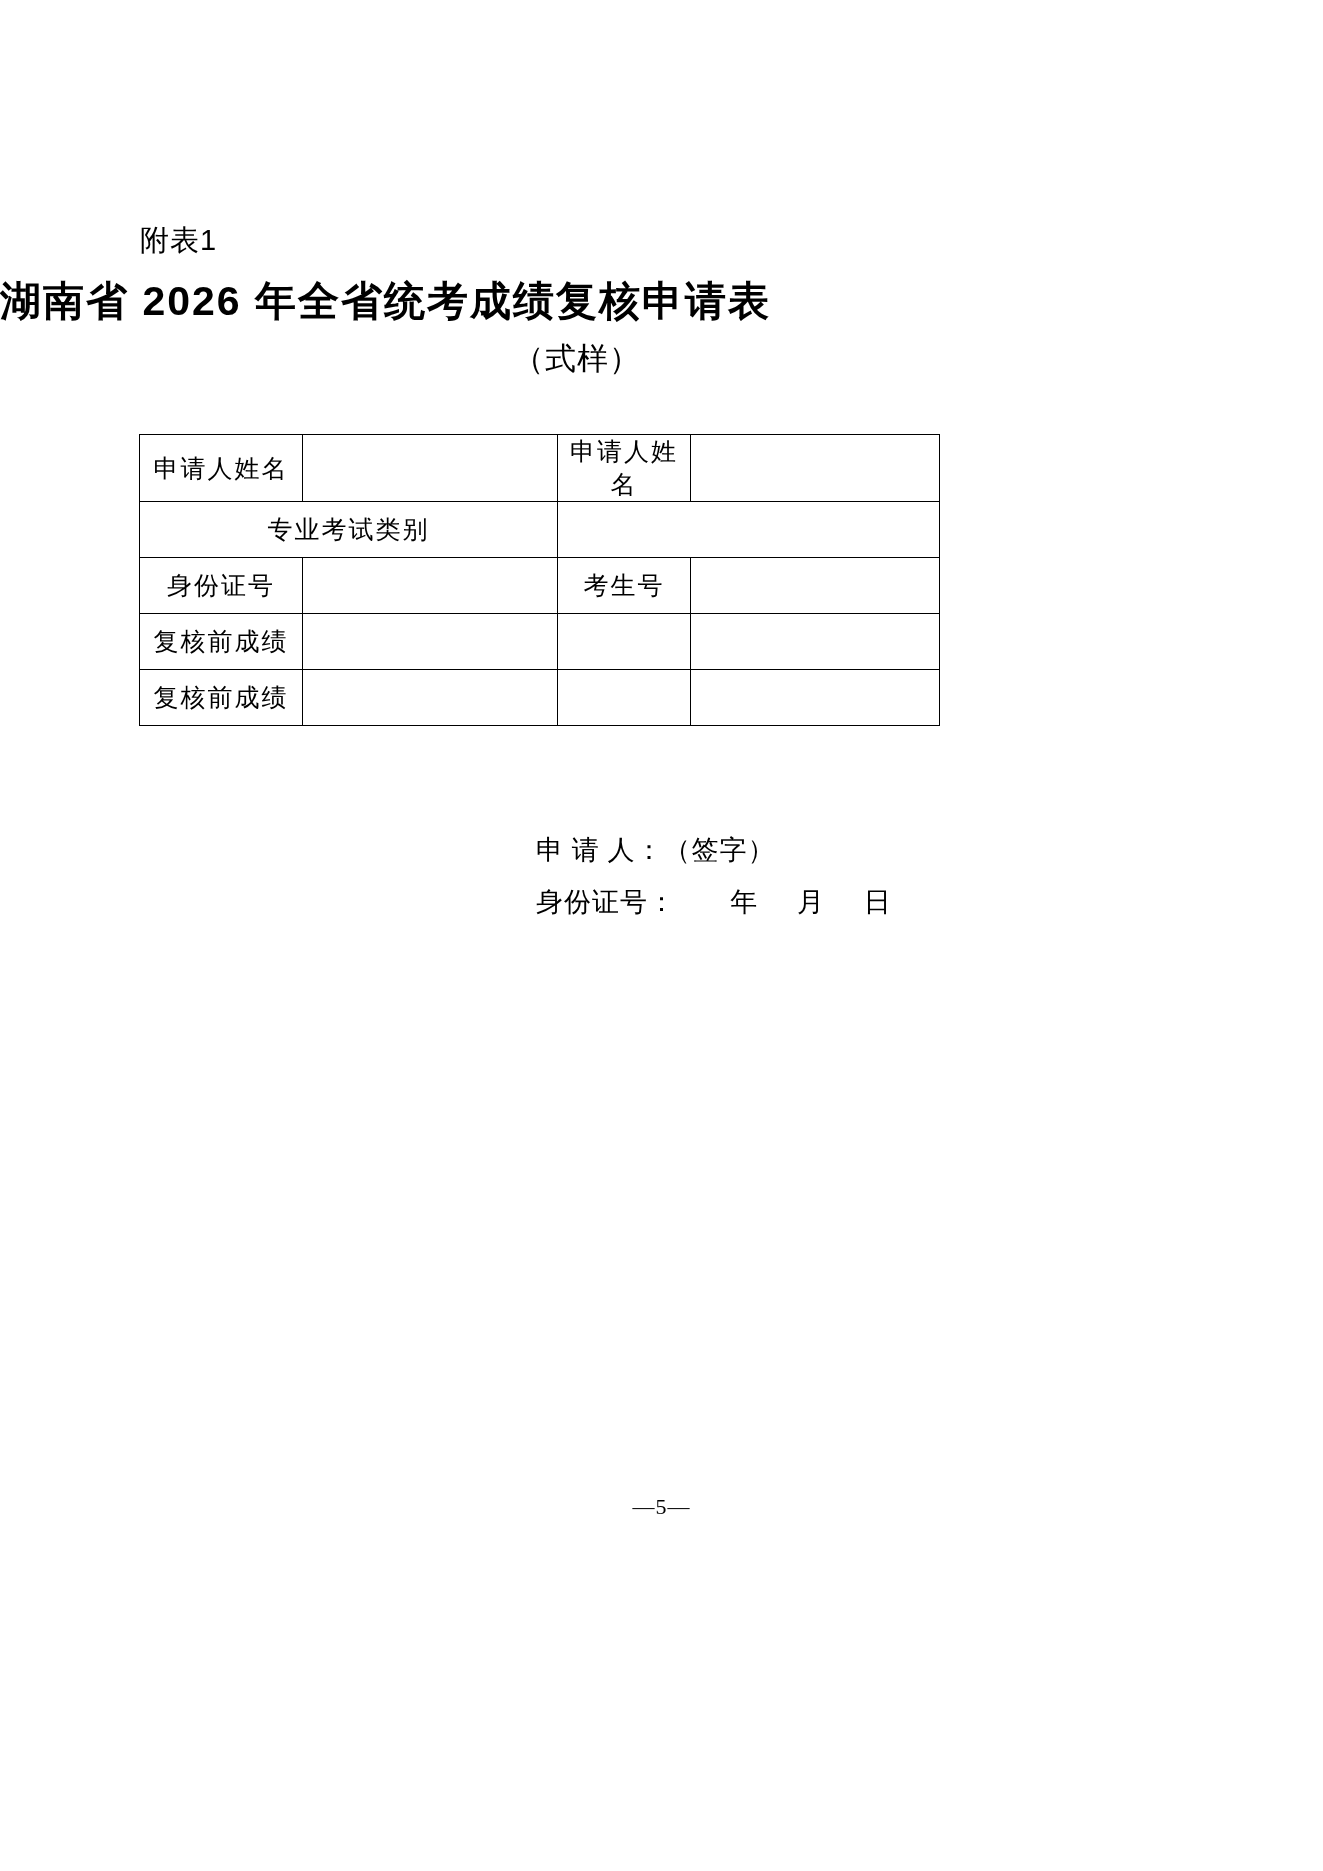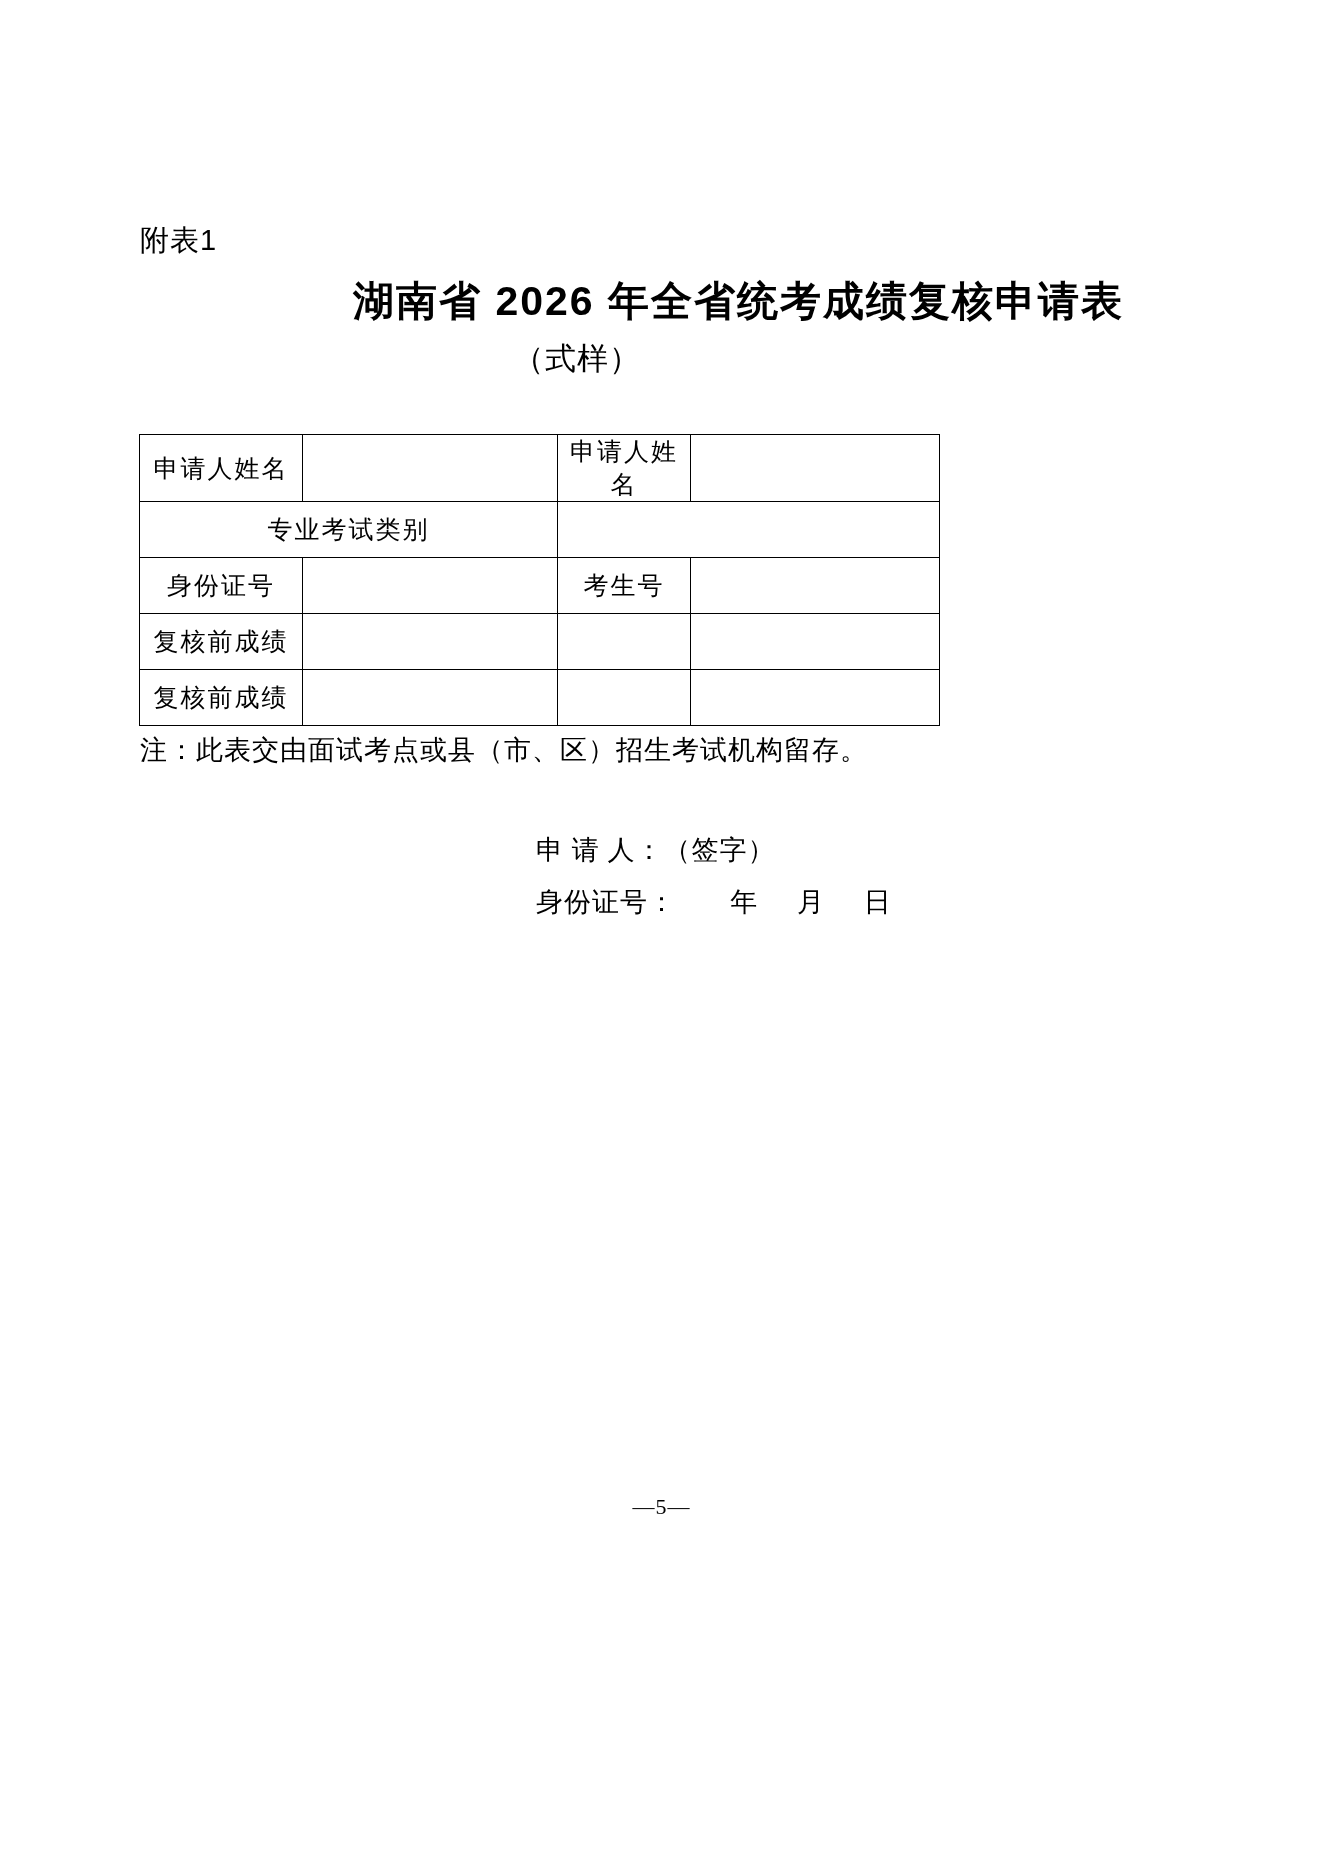--- a/index.html
+++ b/index.html
@@ -27,21 +27,21 @@
     top: 205px;
     font-size: 29px;
     font-family: "Liberation Sans", "DejaVu Sans", sans-serif;
     letter-spacing: 1px;
   }
   .doc-title {
     position: absolute;
     left: 0;
     top: 258px;
     width: 1124px;
-    text-align: right;
+    text-align: left;
     font-size: 41px;
     font-weight: bold;
     letter-spacing: 2px;
     font-family: "Liberation Sans", "DejaVu Sans", sans-serif;
   }
   .doc-subtitle {
     position: absolute;
     left: 0;
     top: 322px;
     width: 1154px;
@@ -137,21 +137,20 @@
       </tr>
       <tr>
         <td>复核前成绩</td>
         <td class="blank"></td>
         <td class="blank"></td>
         <td class="blank"></td>
       </tr>
     </tbody>
   </table>
 
-  <div class="note">注：此表交由面试考点或县（市、区）招生考试机构留存。</div>
 
   <div class="sign-block">
     <div class="sign-line">申 请 人：（签字）</div>
     <div class="sign-line">身份证号：       年     月     日</div>
   </div>
 
   <div class="page-number">—5—</div>
 
 </div>
 

